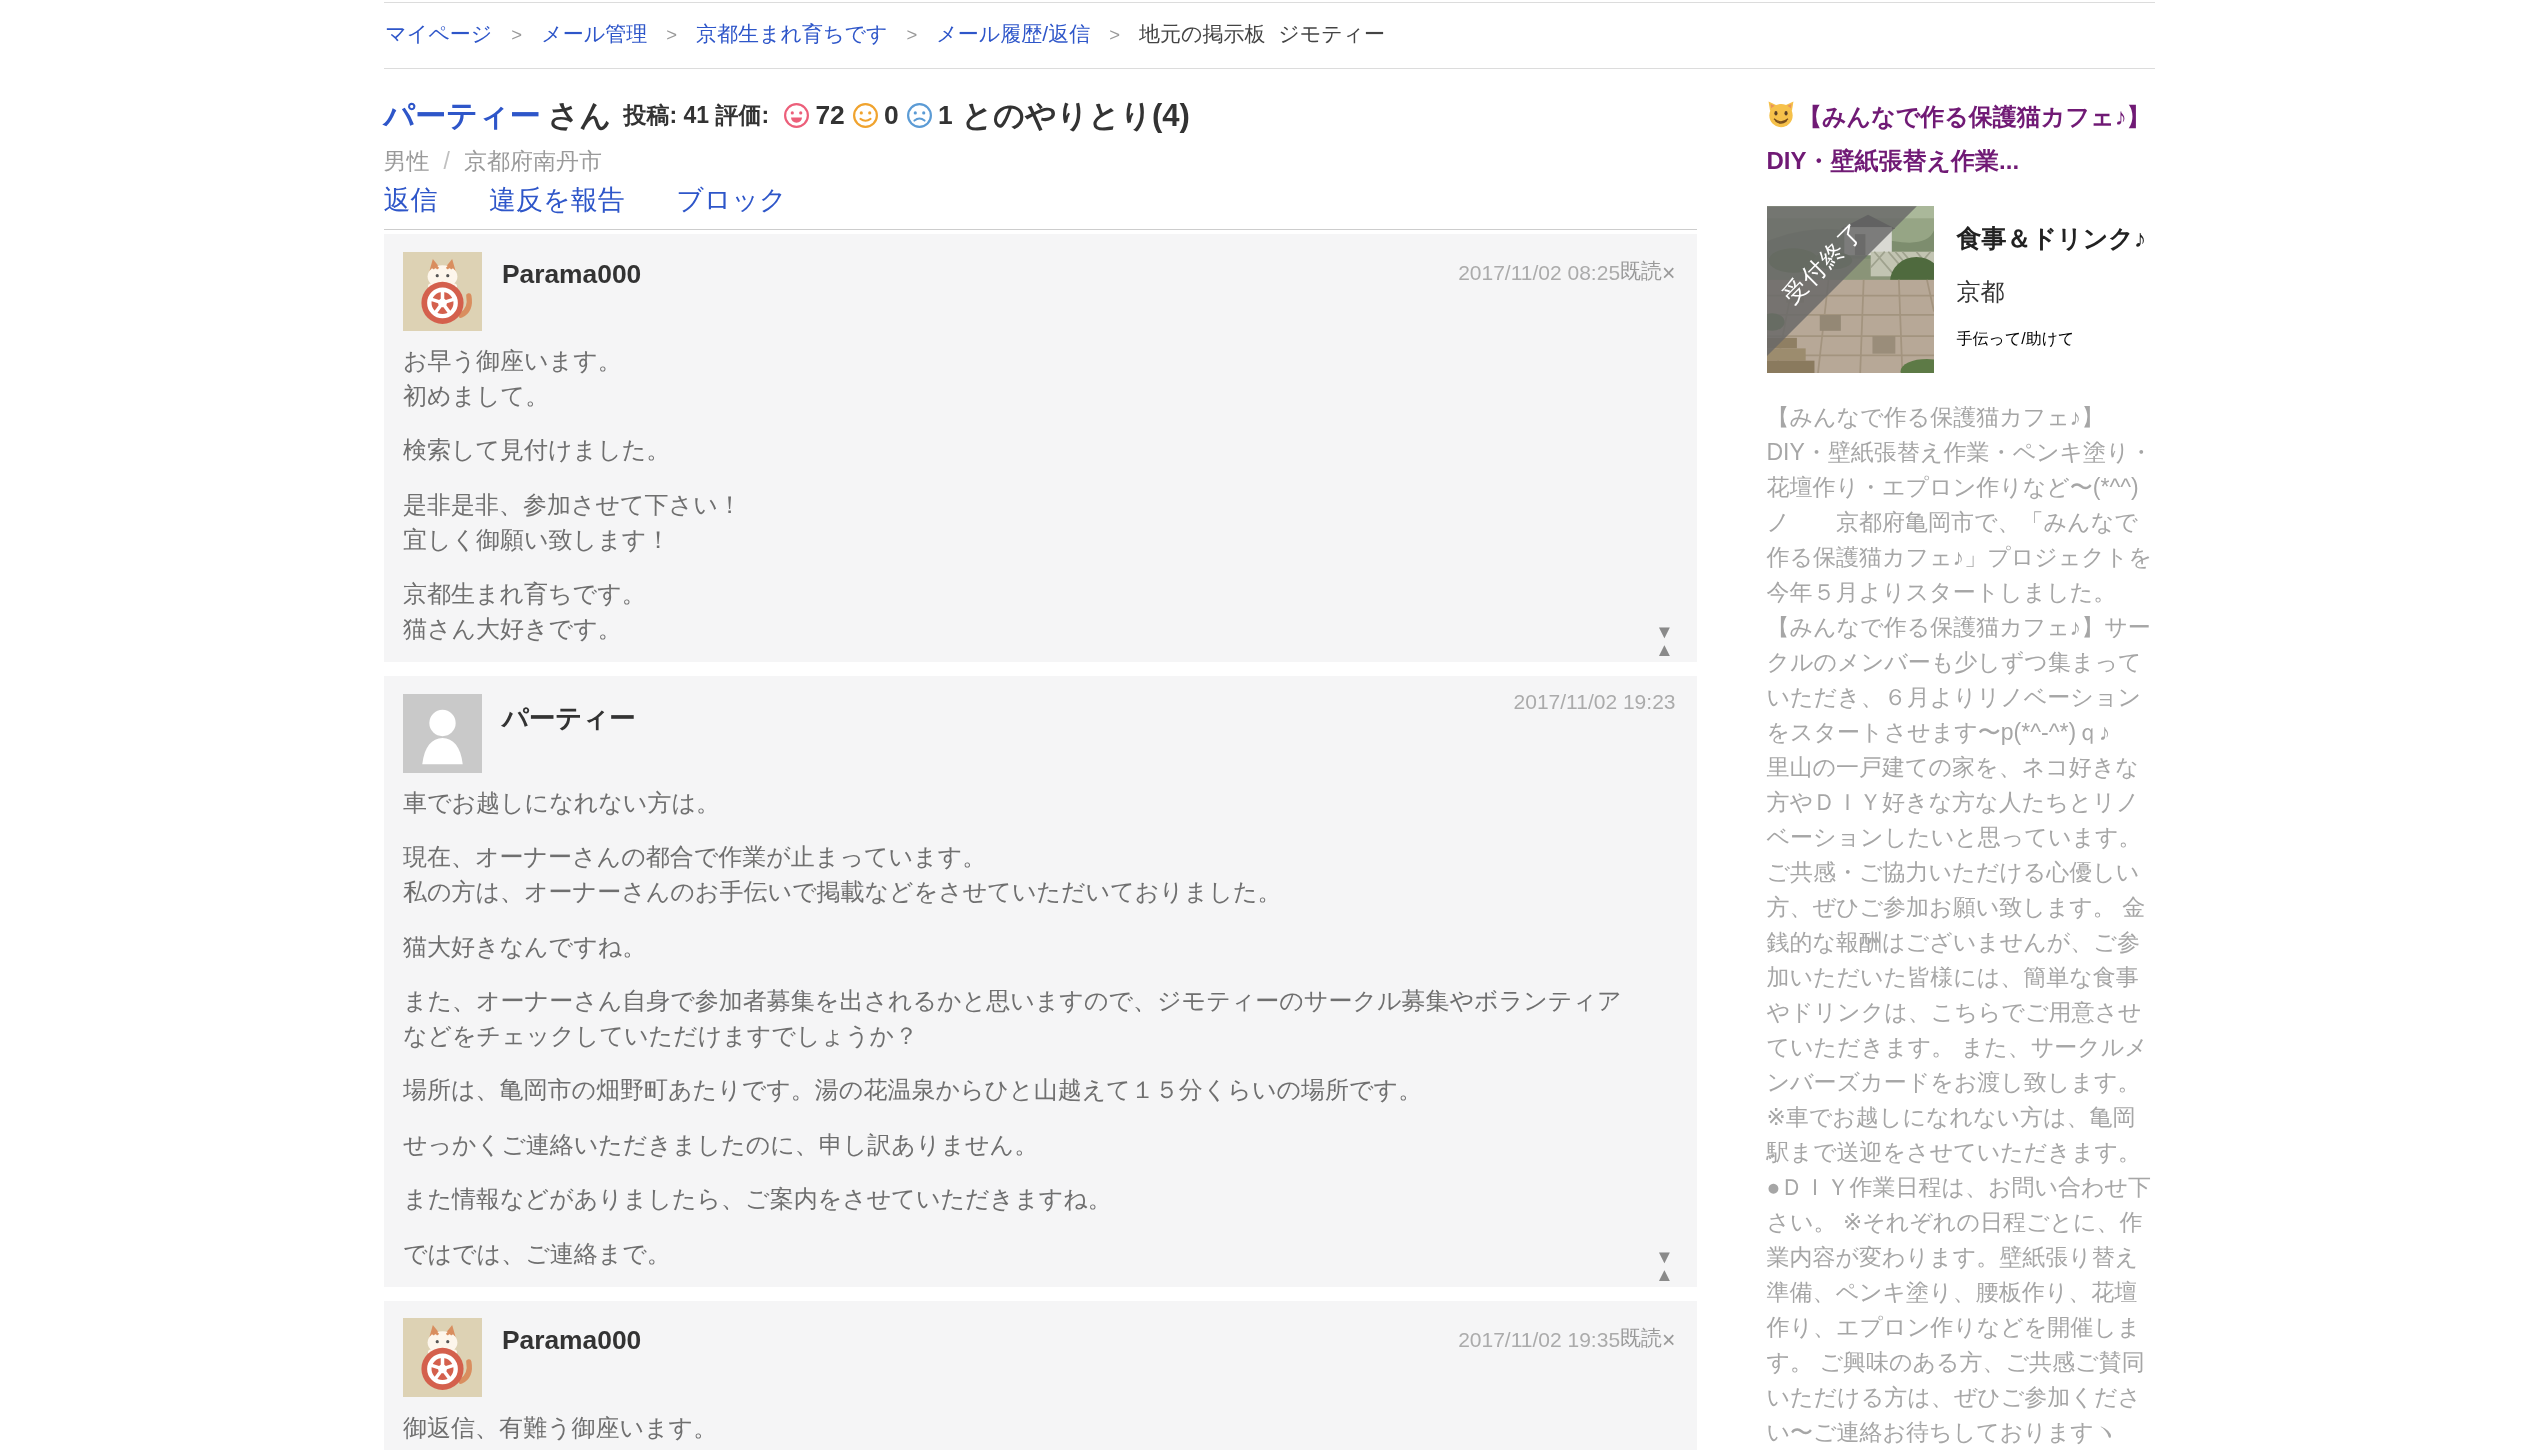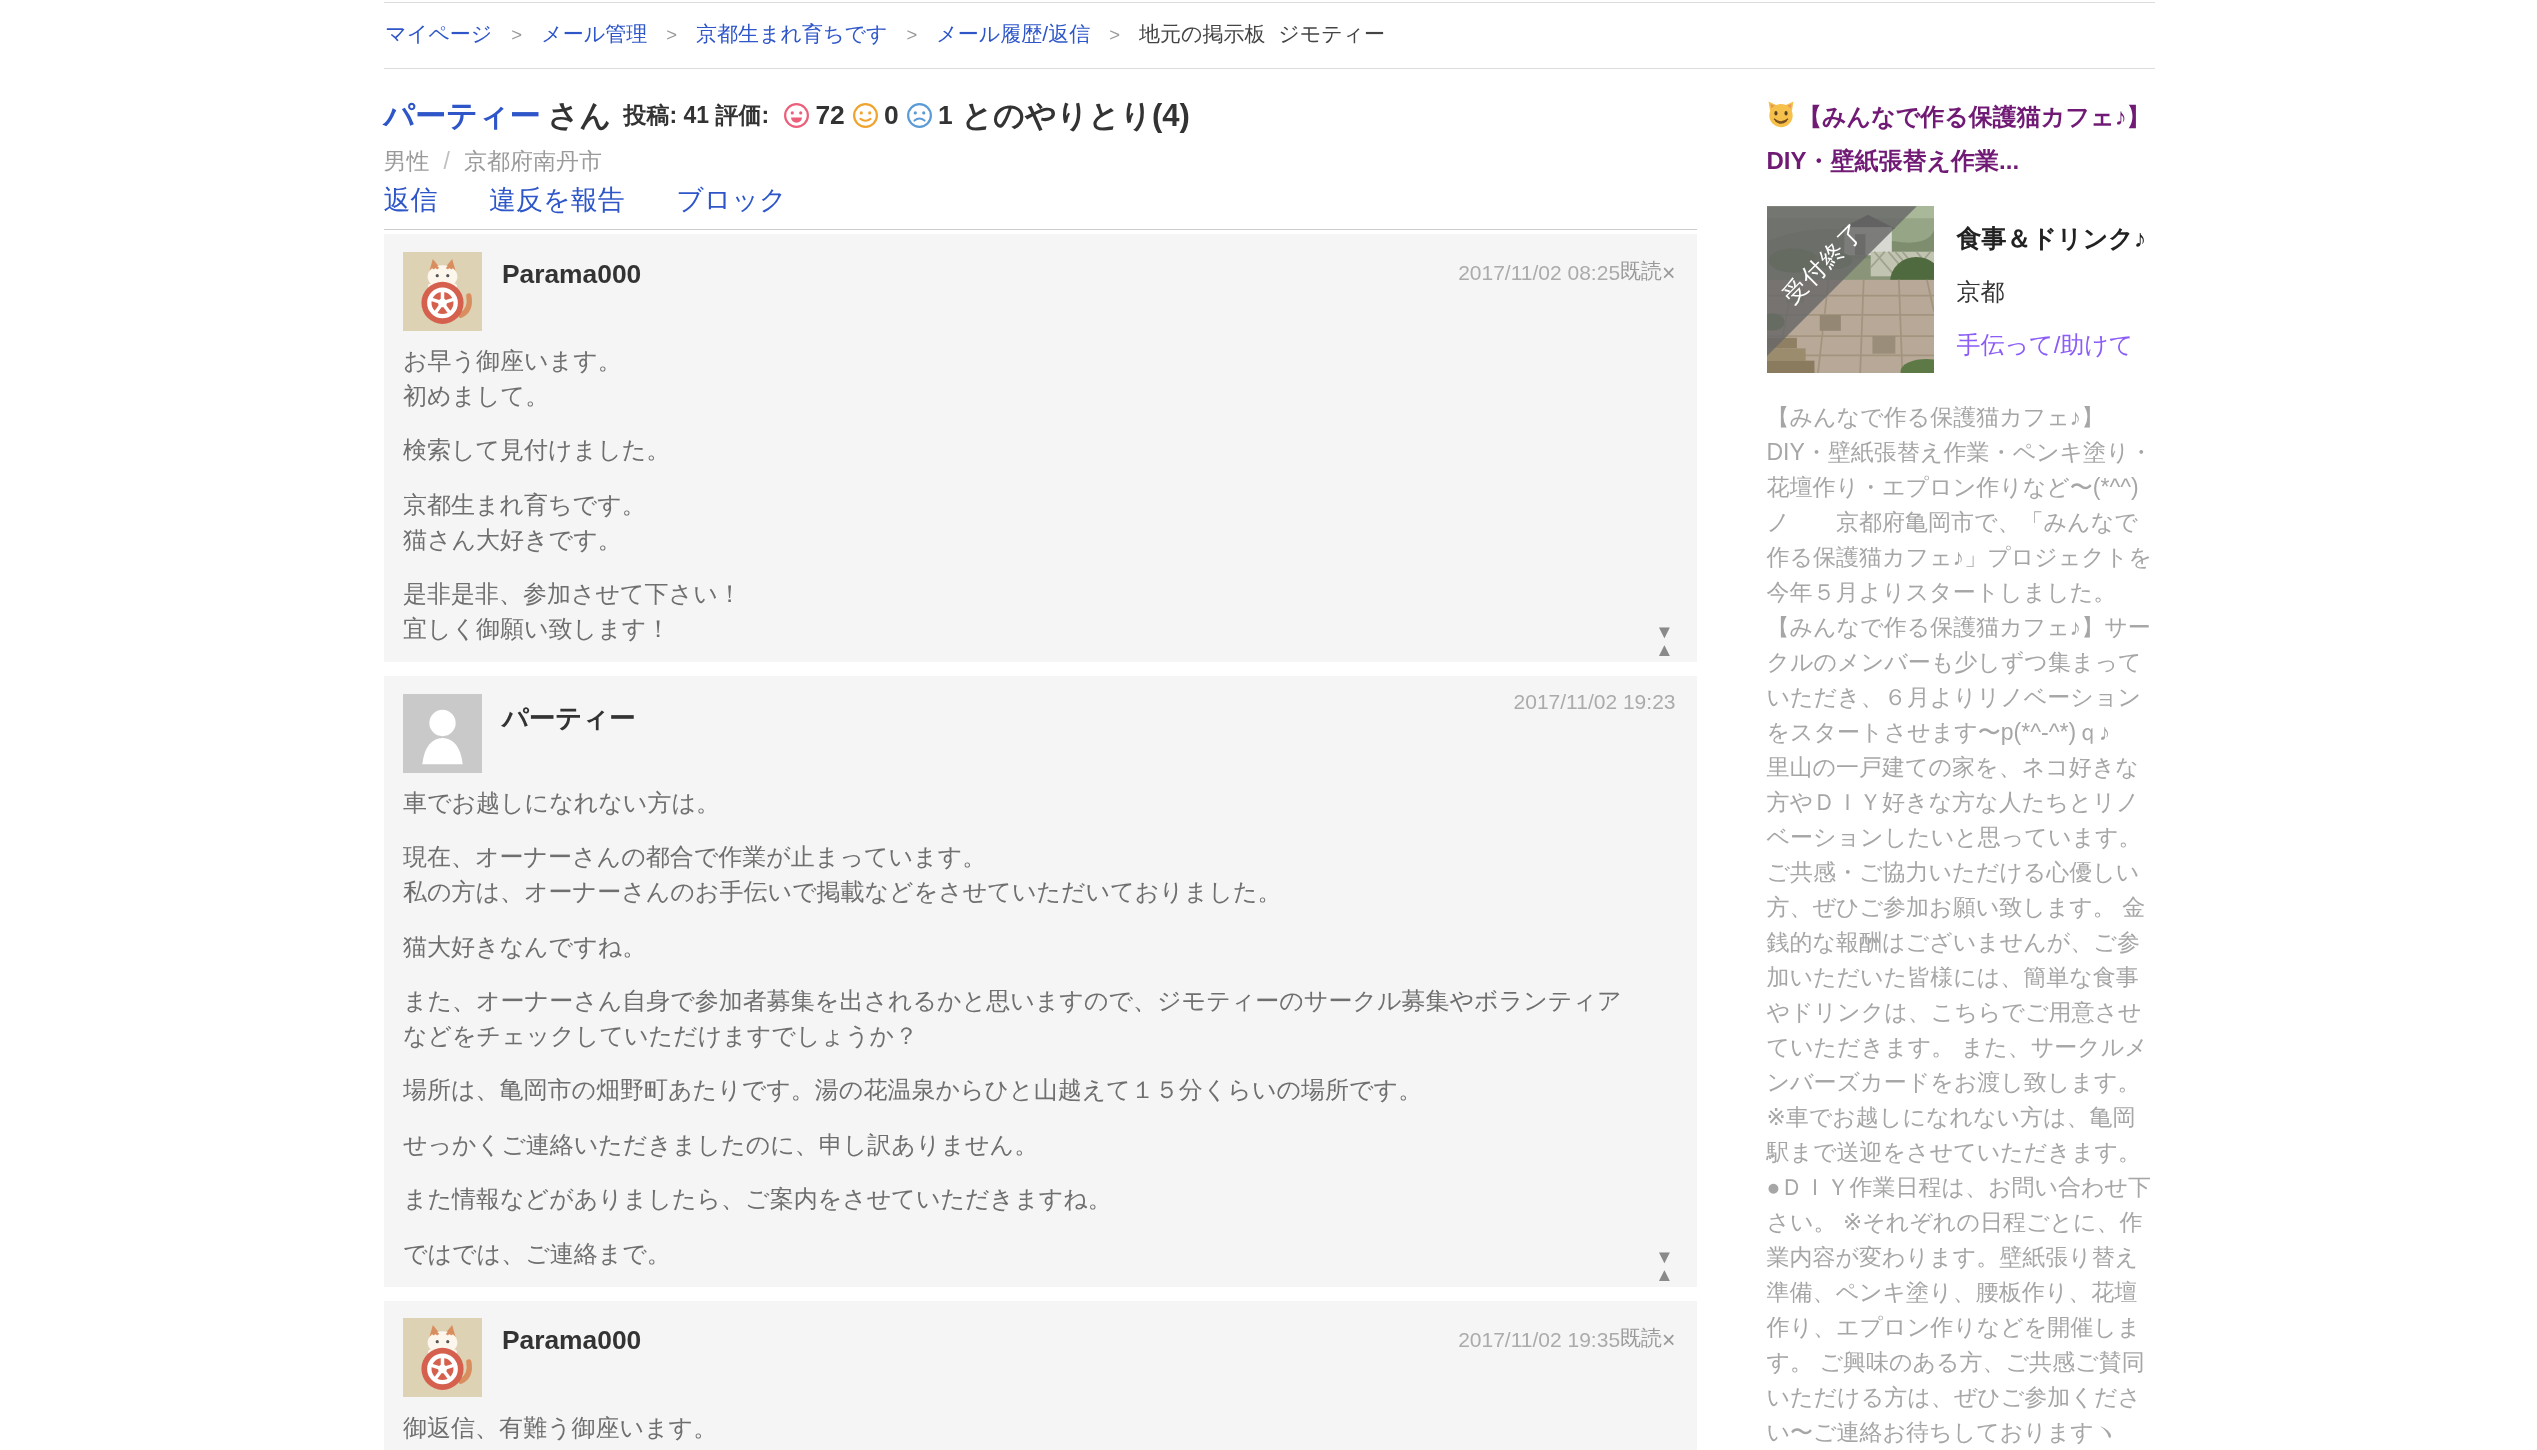--- a/index.html
+++ b/index.html
@@ -61,21 +61,21 @@
   .cat-emoji { display:inline-block; width:28px; height:28px; margin-right:3.5px; vertical-align:-2.6px; }
   .cat-emoji svg { display:block; width:28px; height:28px; }
   .listing { display:flex; margin-top:23px; }
   .thumb { position:relative; width:167px; height:167px; overflow:hidden; flex:none; cursor:pointer; }
   .thumb svg.photo { display:block; width:167px; height:167px; }
   .ribbon-tri { position:absolute; left:0; top:0; width:100%; height:100%; clip-path:polygon(0 0, 90% 0, 0 90%); background:rgba(104,104,104,0.82); }
   .ribbon-text { position:absolute; left:-23px; top:41px; width:159px; text-align:center; transform:rotate(-45deg); color:#ffffff; font-size:24px; letter-spacing:1.8px; }
   .listing-info { margin-left:23px; padding-top:16px; }
   .l-cat { font-size:25px; font-weight:bold; color:#222; }
   .l-area { font-size:24px; color:#333; margin-top:21px; }
-  .l-type { font-size:24px; color:#8b5cf6; margin-top:21px; }
+  .l-type { font-size:16px; color:#000000; margin-top:21px; }
   .side-desc { margin:26.4px 0 0; font-size:23px; line-height:35px; color:#a6a6a6; }
 </style>
 </head>
 <body>
 
 <div class="page">
 
   <nav class="breadcrumb">
     <a class="bc-link">マイページ</a>
     <span class="bc-sep">&gt;</span>
@@ -151,24 +151,24 @@
             <div class="meta">
               <span class="timestamp">2017/11/02 08:25</span>
               <span class="read-status">既読</span>
               <button class="close-btn">×</button>
             </div>
           </div>
           <div class="card-body">
               <p class="msg-p">お早う御座います。
 初めまして。</p>
               <p class="msg-p">検索して見付けました。</p>
+              <p class="msg-p">是非是非、参加させて下さい！
+宜しく御願い致します！</p>
               <p class="msg-p">京都生まれ育ちです。
 猫さん大好きです。</p>
-              <p class="msg-p">是非是非、参加させて下さい！
-宜しく御願い致します！</p>
             </div>
           <div class="expander">
             <span>▼</span>
             <span>▲</span>
           </div>
         </article>
 
         <article class="card">
           <div class="card-head">
             <div class="avatar">

